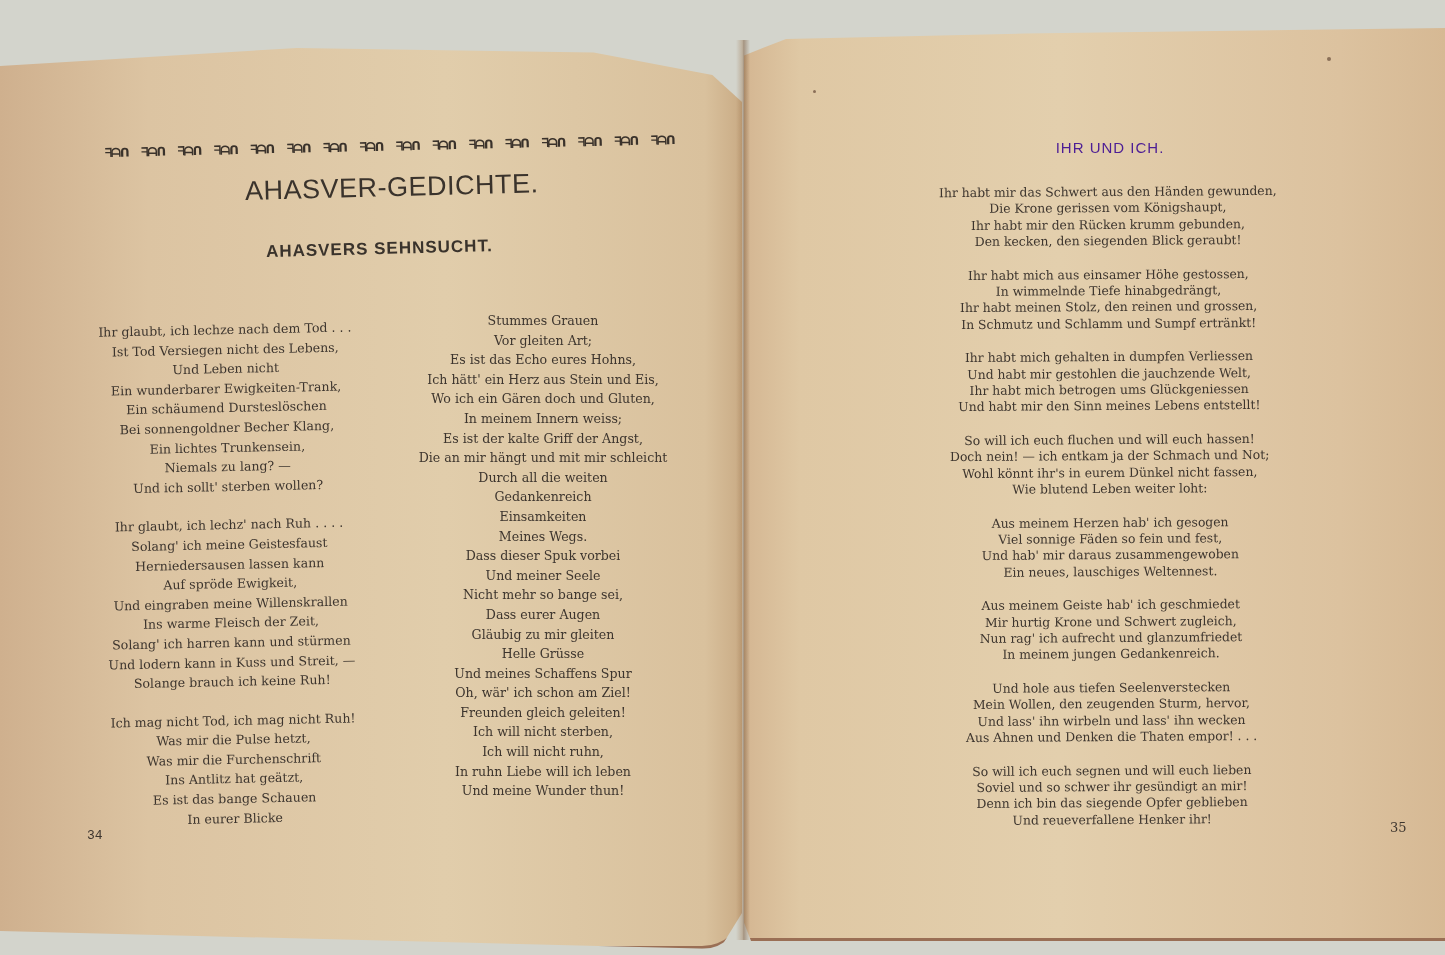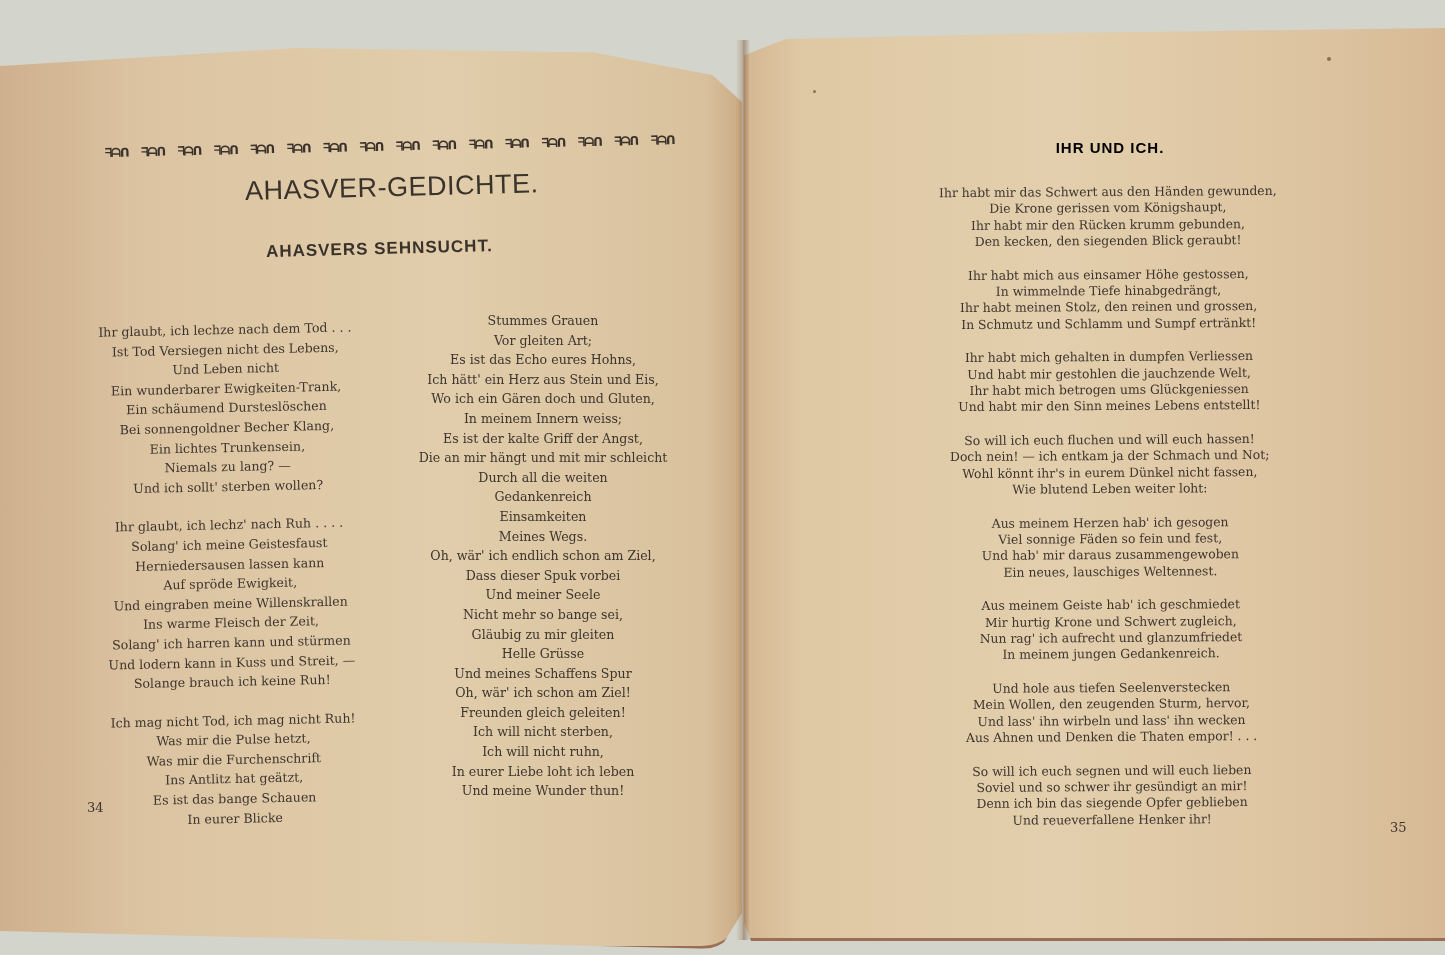--- a/index.html
+++ b/index.html
@@ -60,34 +60,34 @@
     font-size:12.6px; color:#3d352e;
     text-align:center;
     line-height:19.6px;
   }
   .col .line { display:block; white-space:nowrap; }
   .col .gap { display:block; height:19px; }
   .col-left-1 { left:80px; top:320px; width:300px; transform:rotate(-1.2deg); }
   .col-left-2 { left:388px; top:311px; width:310px; }
   .title-right {
     position:absolute; left:1040px; top:139px; width:140px; text-align:center;
-    font-family:"Liberation Sans", sans-serif; font-weight:bold;
-    font-size:15px; color:#000000; letter-spacing:1px;
+    font-family:"Liberation Sans", sans-serif; font-weight:normal;
+    font-size:15px; color:#4c1d95; letter-spacing:1px;
   }
   .col-right {
     left:890px; top:184px; width:440px;
     line-height:16.3px; font-size:12.4px;
     transform:rotate(-0.4deg);
   }
   .col-right .gap { height:17.5px; }
   .pagenum {
     position:absolute;
     font-family:"DejaVu Serif", serif; font-size:13px; color:#3d352e;
   }
-  .pn-left { left:87px; top:800px; }
+  .pn-left { left:87px; top:828px;font-family:Liberation Mono, monospace; }
   .pn-right { left:1390px; top:820px; }
   .spot { position:absolute; width:4px; height:4px; border-radius:50%; background:#8a6f58; }
 </style>
 </head>
 <body>
 
 <div class="page page-left"></div>
 <div class="page page-right"></div>
 <div class="gutter"></div>
 <div class="spot" style="left:1327px;top:57px;"></div>
@@ -150,32 +150,32 @@
   <span class="line">Es ist das Echo eures Hohns,</span>
   <span class="line">Ich hätt' ein Herz aus Stein und Eis,</span>
   <span class="line">Wo ich ein Gären doch und Gluten,</span>
   <span class="line">In meinem Innern weiss;</span>
   <span class="line">Es ist der kalte Griff der Angst,</span>
   <span class="line">Die an mir hängt und mit mir schleicht</span>
   <span class="line">Durch all die weiten</span>
   <span class="line">Gedankenreich</span>
   <span class="line">Einsamkeiten</span>
   <span class="line">Meines Wegs.</span>
-  <span class="line">Oh, wär' ich endlich schon am Ziel,</span>
   <span class="line">Dass dieser Spuk vorbei</span>
   <span class="line">Und meiner Seele</span>
   <span class="line">Nicht mehr so bange sei,</span>
+  <span class="line">Dass eurer Augen</span>
   <span class="line">Gläubig zu mir gleiten</span>
   <span class="line">Helle Grüsse</span>
   <span class="line">Und meines Schaffens Spur</span>
   <span class="line">Oh, wär' ich schon am Ziel!</span>
   <span class="line">Freunden gleich geleiten!</span>
   <span class="line">Ich will nicht sterben,</span>
   <span class="line">Ich will nicht ruhn,</span>
-  <span class="line">In eurer Liebe loht ich leben</span>
+  <span class="line">In ruhn Liebe will ich leben</span>
   <span class="line">Und meine Wunder thun!</span>
 </div>
 
 <div class="pagenum pn-left">34</div>
 
 <div class="title-right">IHR UND ICH.</div>
 
 <div class="col col-right">
   <span class="line">Ihr habt mir das Schwert aus den Händen gewunden,</span>
   <span class="line">Die Krone gerissen vom Königshaupt,</span>

